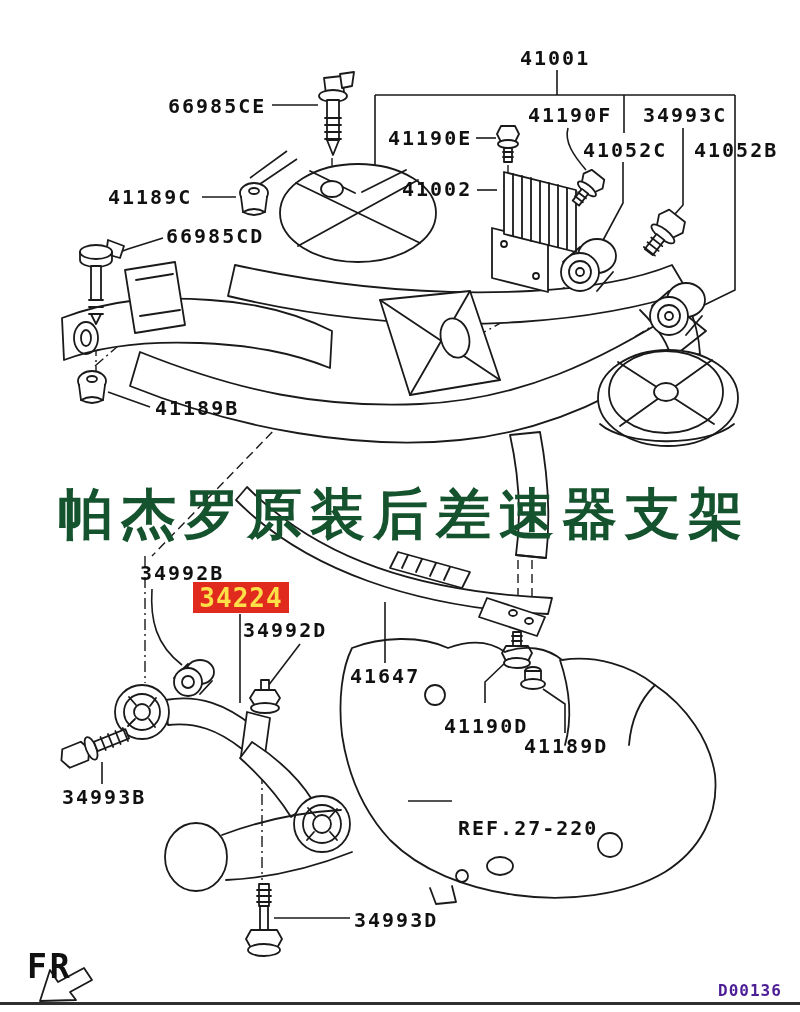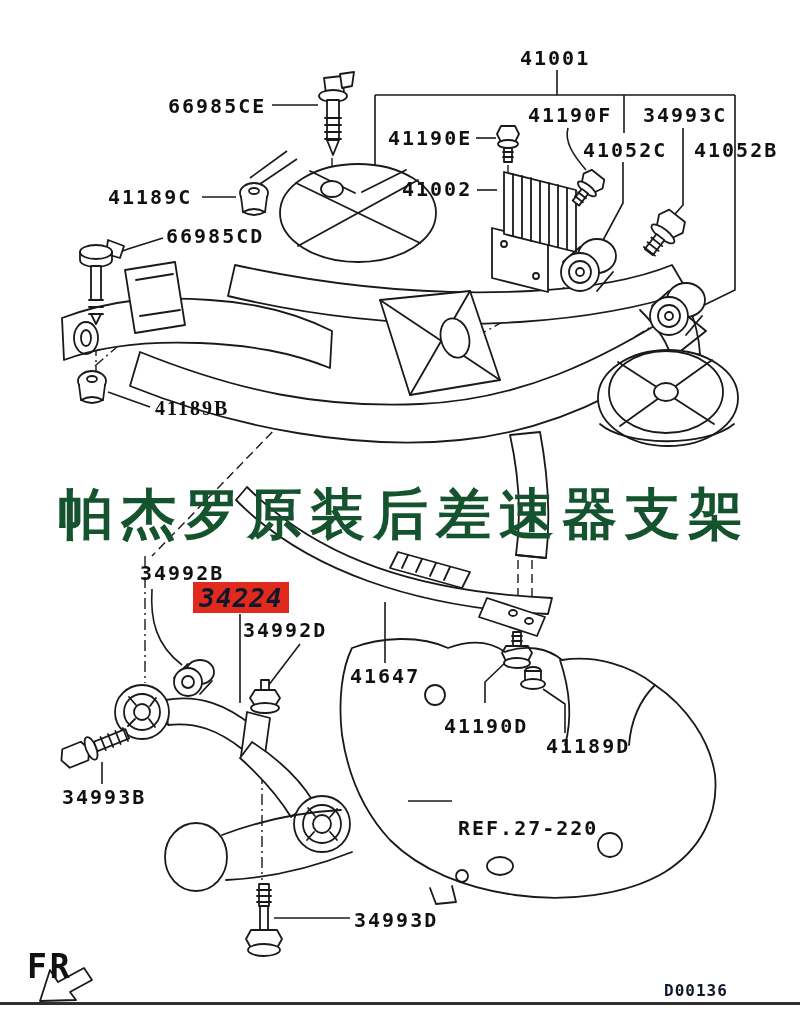--- a/index.html
+++ b/index.html
@@ -17,25 +17,25 @@
     position:absolute;font-size:20px;font-weight:bold;letter-spacing:2px;
     color:#111;white-space:nowrap;line-height:1;
   }
   .title-cn{
     position:absolute;left:58px;top:487px;font-size:55px;font-weight:bold;
     letter-spacing:8px;color:#14532d;white-space:nowrap;line-height:1;
     font-family:"DejaVu Sans",sans-serif;
   }
   .hl-box{
     position:absolute;left:193px;top:582px;width:96px;height:31px;
-    background:#e02a1e;color:#0f172a;display:flex;align-items:center;justify-content:center;
-    font-size:26px;font-weight:bold;letter-spacing:1px;font-style:italic;
+    background:#e02a1e;color:#fde047;display:flex;align-items:center;justify-content:center;
+    font-size:26px;font-weight:bold;letter-spacing:1px;
   }
   .fr-label{position:absolute;left:27px;top:950px;font-size:33px;font-weight:bold;letter-spacing:3px;color:#111;line-height:1;}
-  .dwg-no{position:absolute;left:664px;top:983px;font-size:16px;font-weight:bold;letter-spacing:1px;color:#0f172a;line-height:1;}
+  .dwg-no{position:absolute;left:718px;top:983px;font-size:16px;font-weight:bold;letter-spacing:1px;color:#4c1d95;line-height:1;}
   .bottom-rule{position:absolute;left:0;top:1002px;width:800px;height:3px;background:#2f2f2f;}
 </style>
 </head>
 <body>
 
 <div id="stage">
 
   <svg width="800" height="1012" viewBox="0 0 800 1012">
 
     <g>
@@ -263,26 +263,26 @@
   <div class="part-label" style="left:520px;top:48px;">41001</div>
   <div class="part-label" style="left:168px;top:96px;">66985CE</div>
   <div class="part-label" style="left:388px;top:128px;">41190E</div>
   <div class="part-label" style="left:528px;top:105px;">41190F</div>
   <div class="part-label" style="left:643px;top:105px;">34993C</div>
   <div class="part-label" style="left:583px;top:140px;">41052C</div>
   <div class="part-label" style="left:694px;top:140px;">41052B</div>
   <div class="part-label" style="left:108px;top:187px;">41189C</div>
   <div class="part-label" style="left:402px;top:179px;">41002</div>
   <div class="part-label" style="left:166px;top:226px;">66985CD</div>
-  <div class="part-label" style="left:155px;top:398px;font-family:Liberation Serif, serif;">41189B</div>
+  <div class="part-label" style="left:155px;top:398px;">41189B</div>
   <div class="part-label" style="left:140px;top:563px;">34992B</div>
   <div class="part-label" style="left:243px;top:620px;">34992D</div>
   <div class="part-label" style="left:350px;top:666px;">41647</div>
   <div class="part-label" style="left:444px;top:716px;">41190D</div>
-  <div class="part-label" style="left:546px;top:736px;">41189D</div>
+  <div class="part-label" style="left:524px;top:736px;">41189D</div>
   <div class="part-label" style="left:62px;top:787px;">34993B</div>
   <div class="part-label" style="left:458px;top:790px;margin-top:28px;">REF.27-220</div>
   <div class="part-label" style="left:354px;top:910px;">34993D</div>
 
   <div class="hl-box">
     <span>34224</span>
   </div>
 
   <div class="title-cn">帕杰罗原装后差速器支架</div>
 

